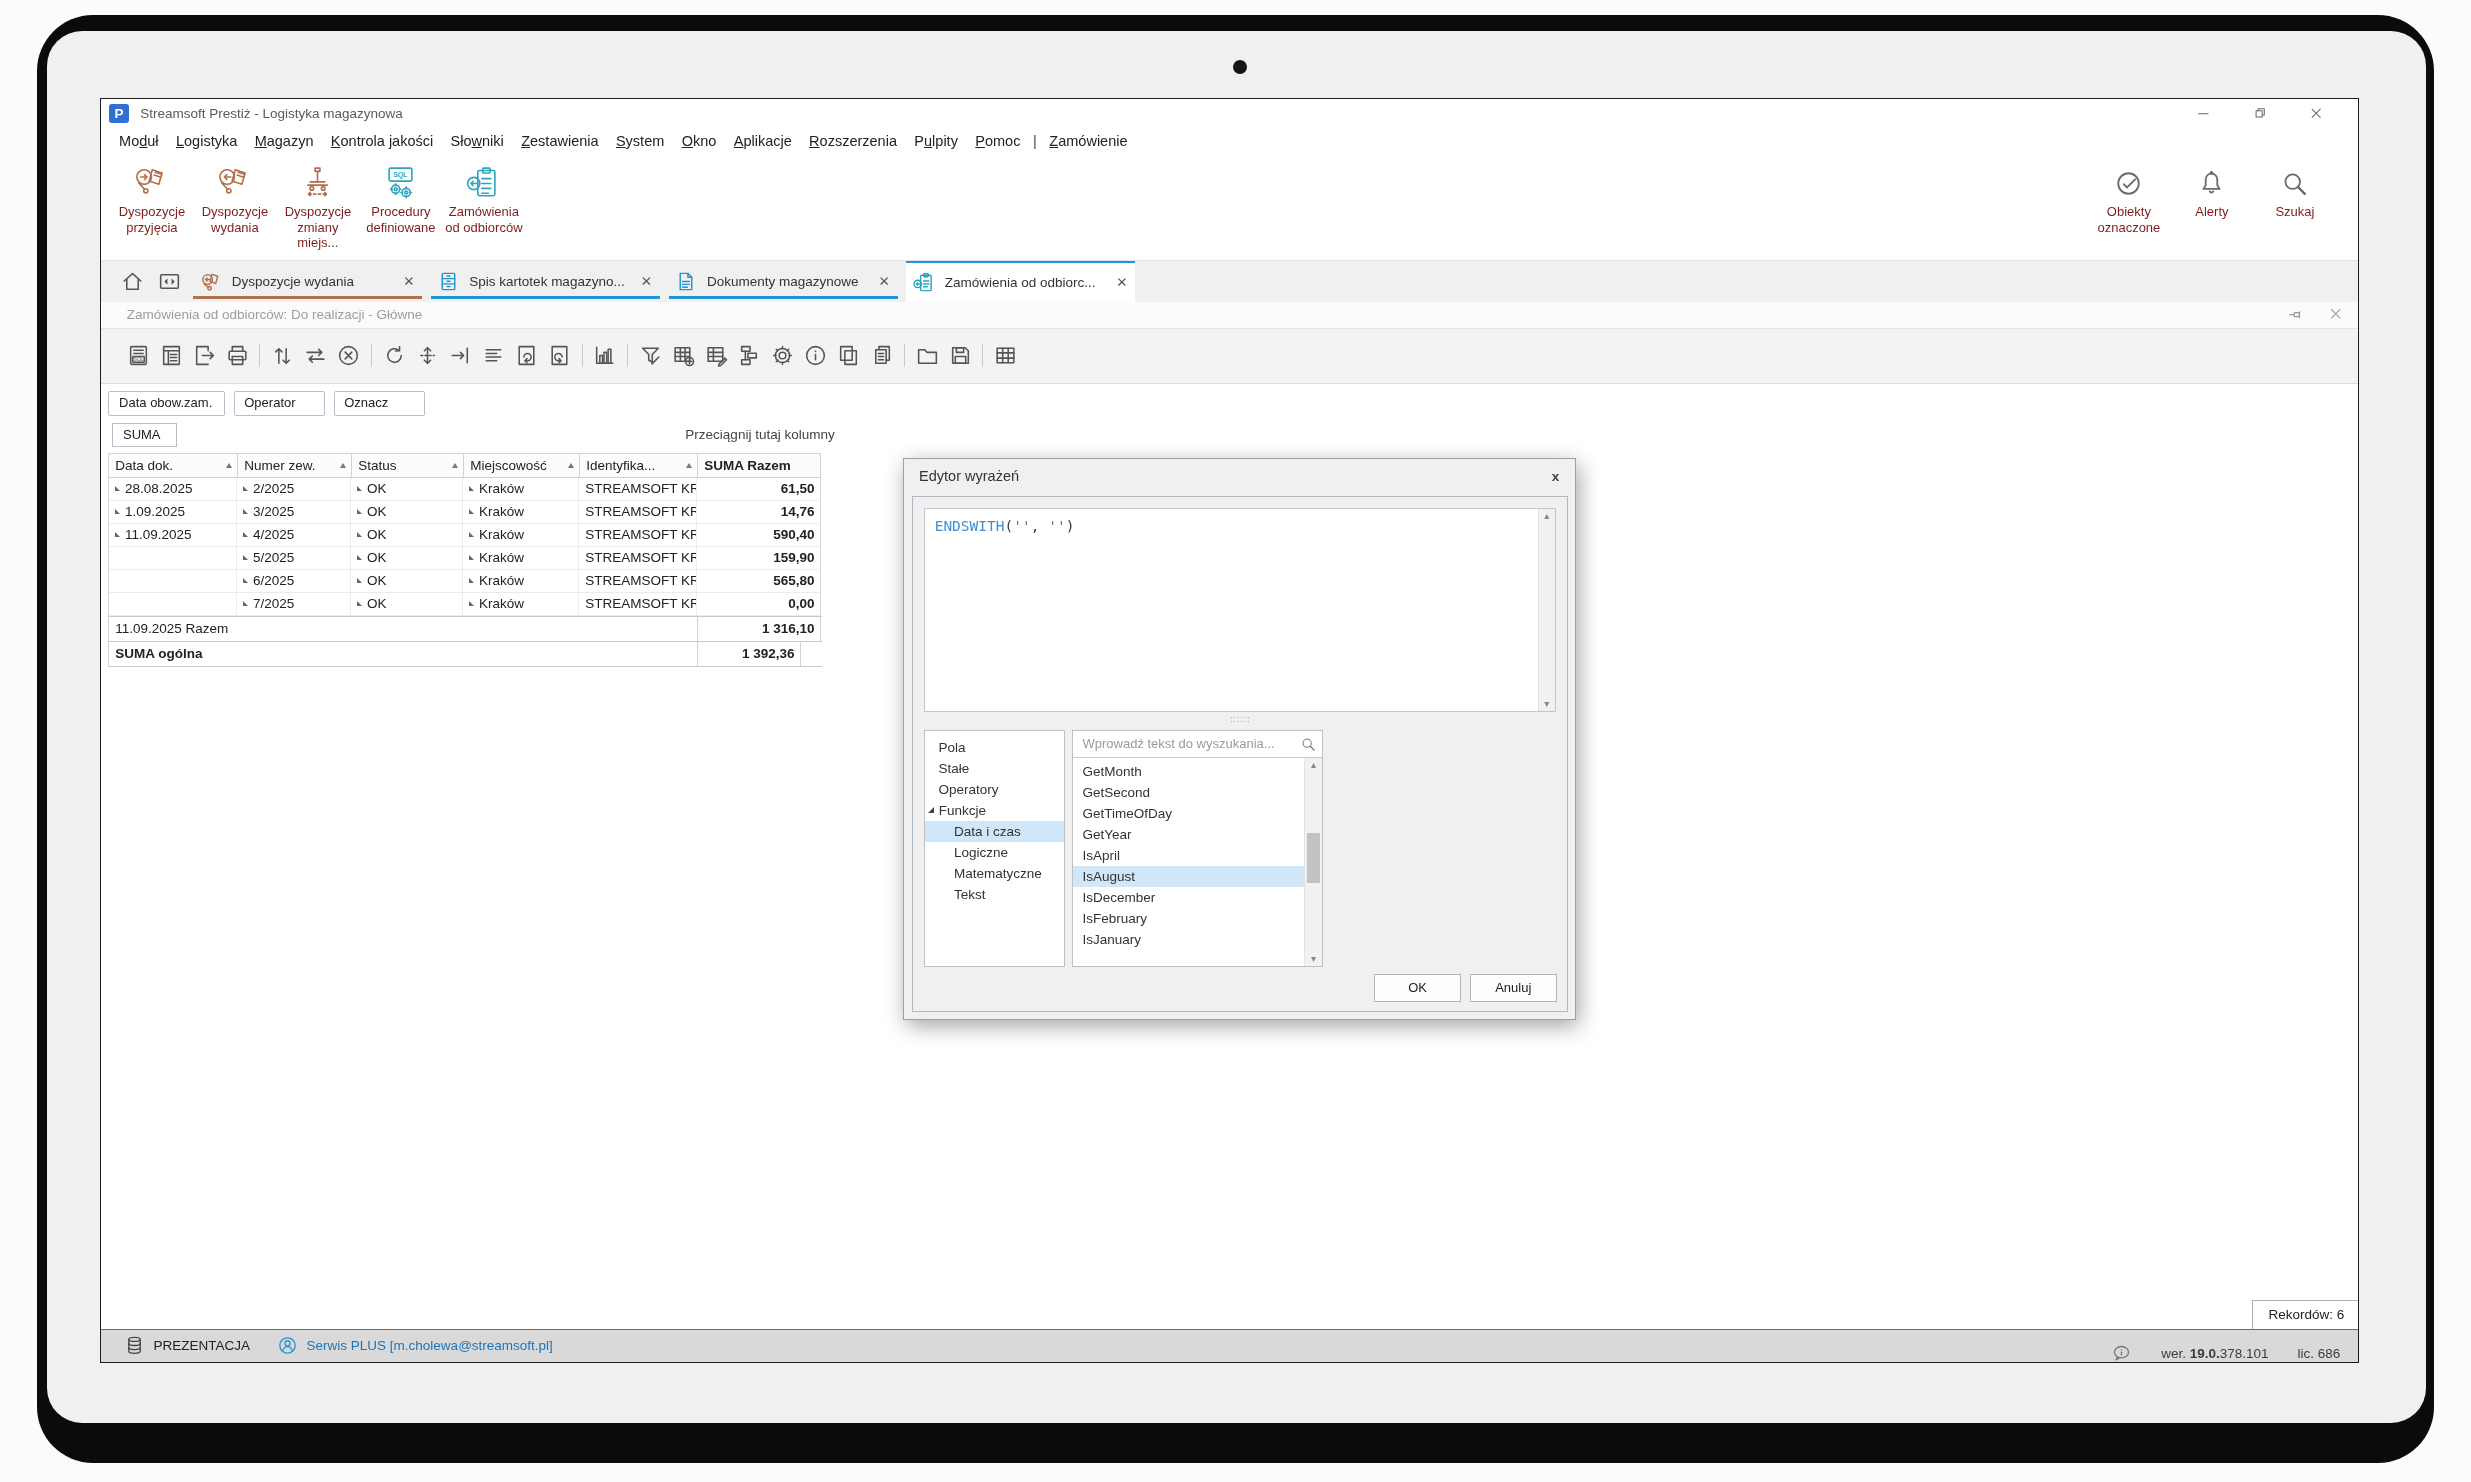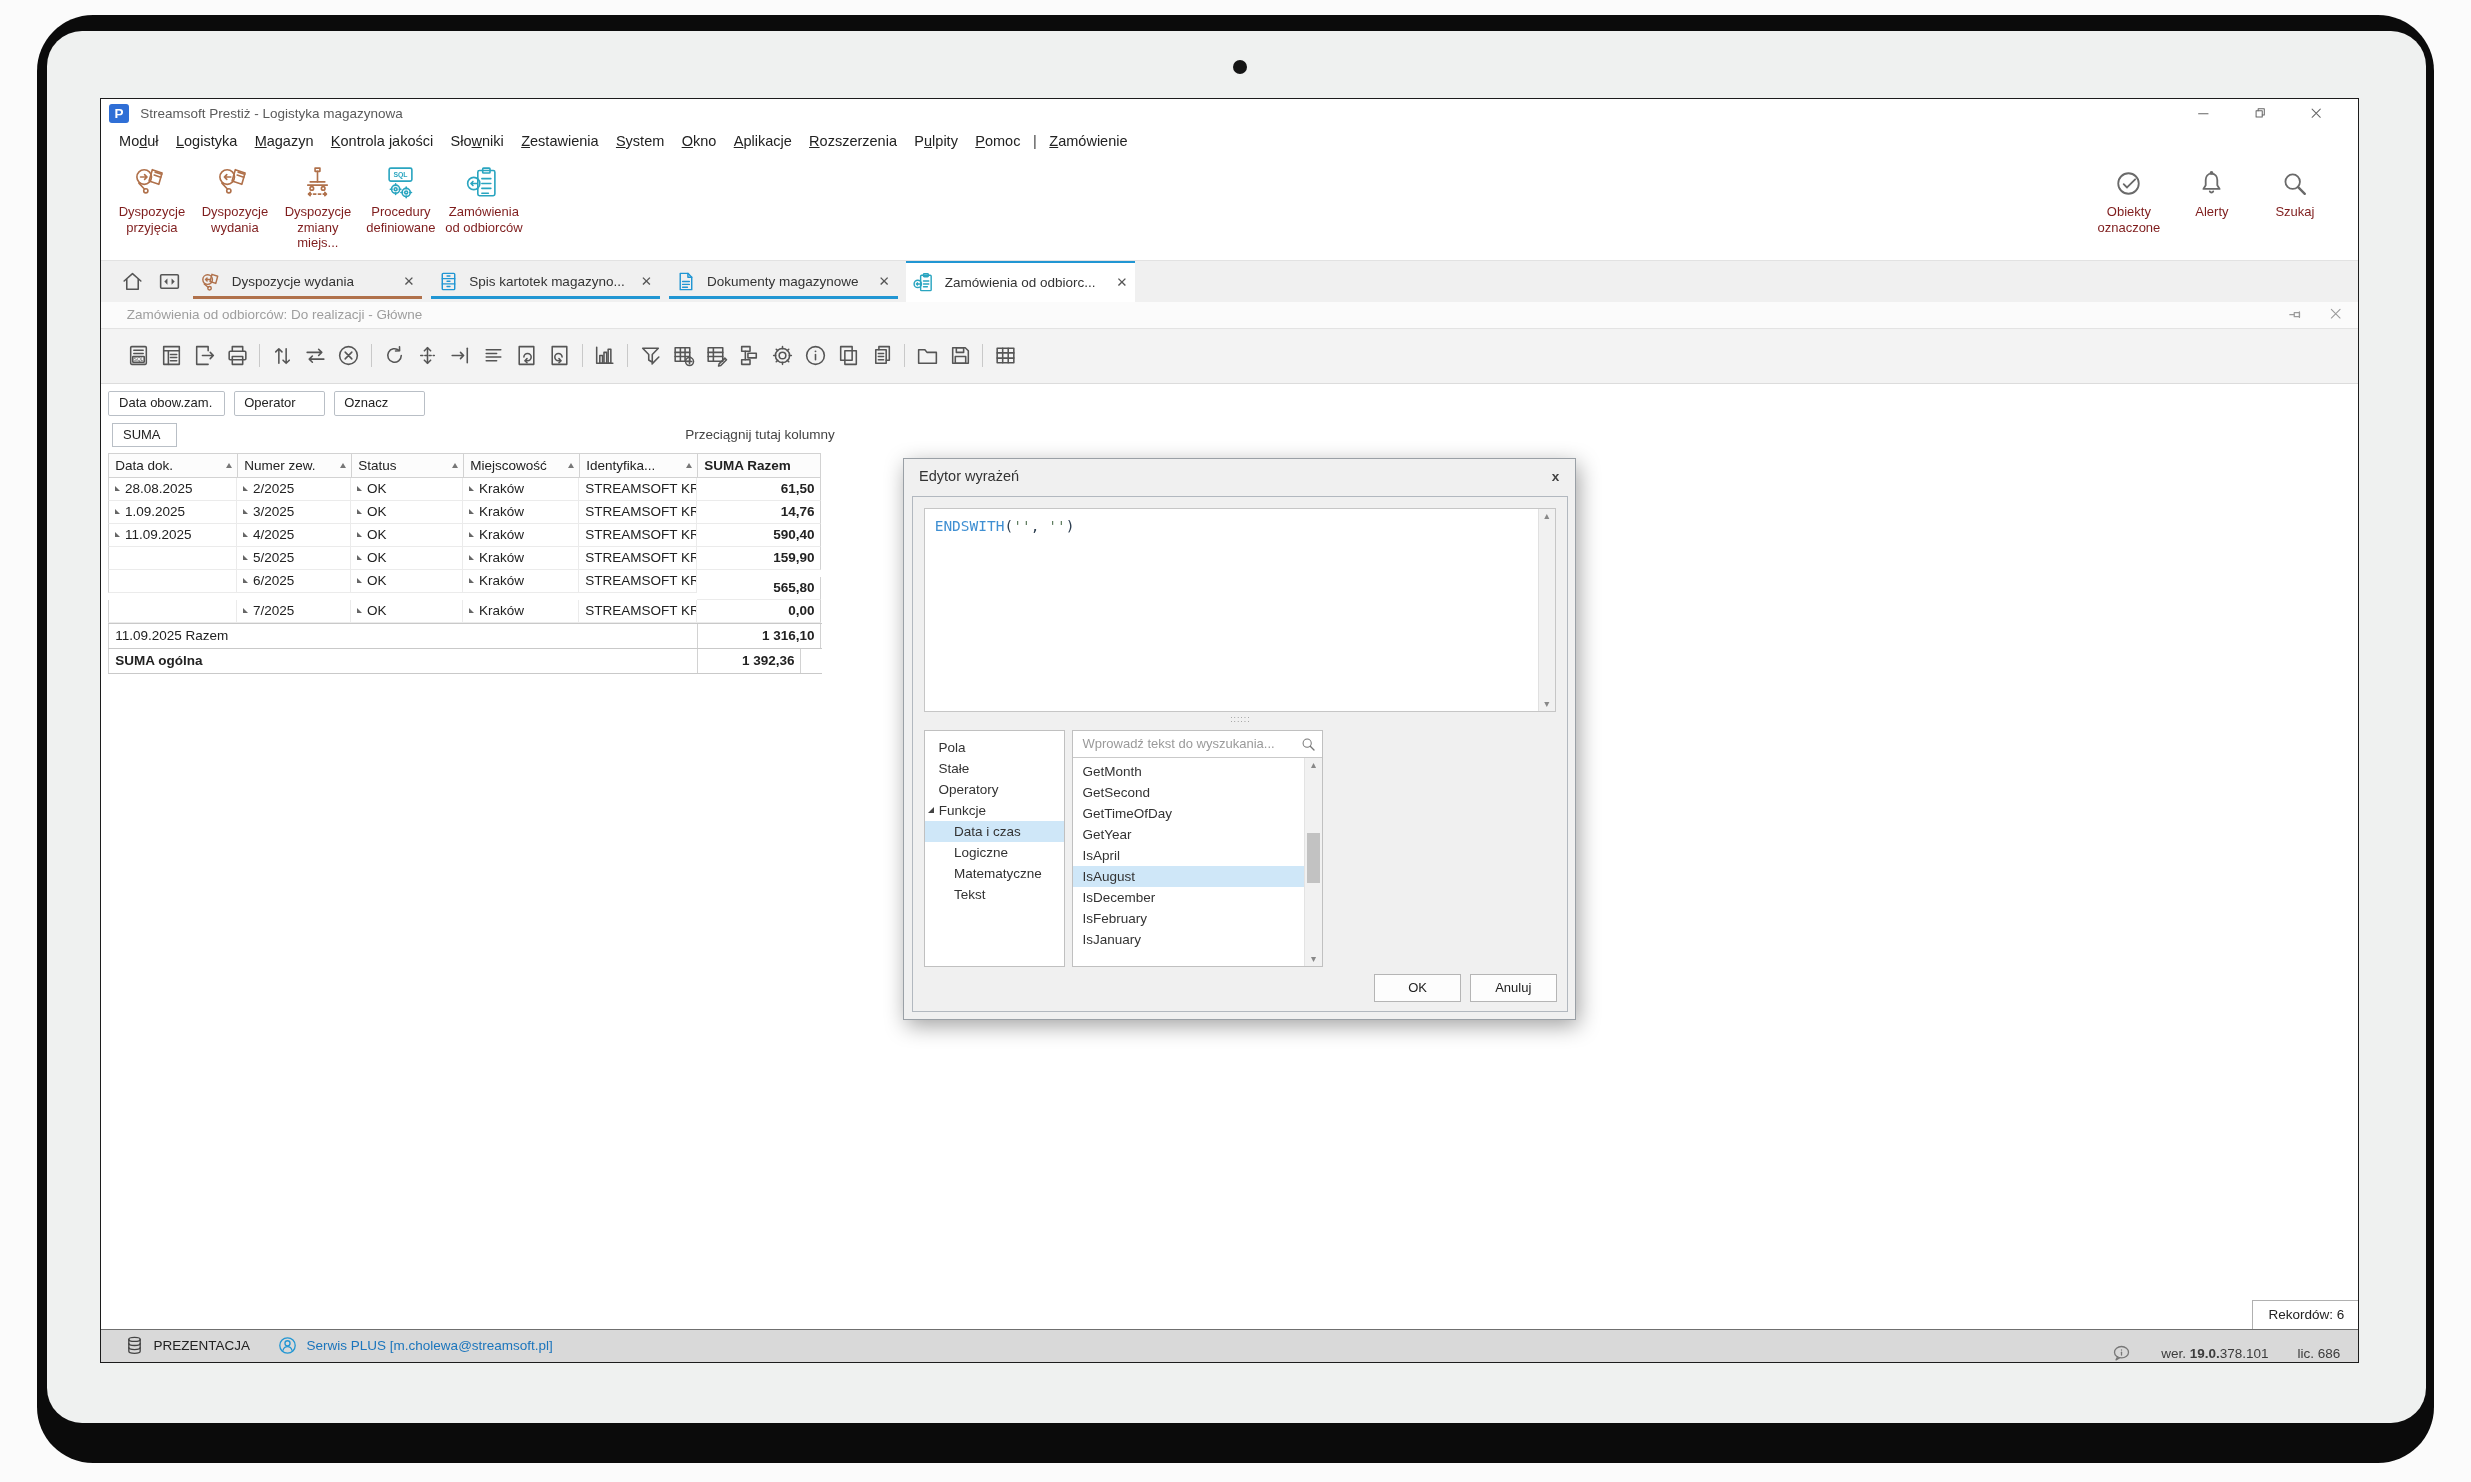--- a/index.html
+++ b/index.html
@@ -752,21 +752,21 @@
                   <span class="mark"></span>
                   <span>OK</span>
                 </div>
                 <div class="gc" style="width: 116px;">
                   <span class="mark"></span>
                   <span>Kraków</span>
                 </div>
                 <div class="gc" style="width: 118px;">
                   <span>STREAMSOFT KR...</span>
                 </div>
-                <div class="gc num" style="width: 124px; margin-top: 7px;">
+                <div class="gc num" style="width: 124px;">
                   <span>565,80</span>
                 </div>
               </div>
               <div class="grow">
                 <div class="gc first" style="width: 129px;">
                   <span></span>
                 </div>
                 <div class="gc" style="width: 114px;">
                   <span class="mark"></span>
                   <span>7/2025</span>

